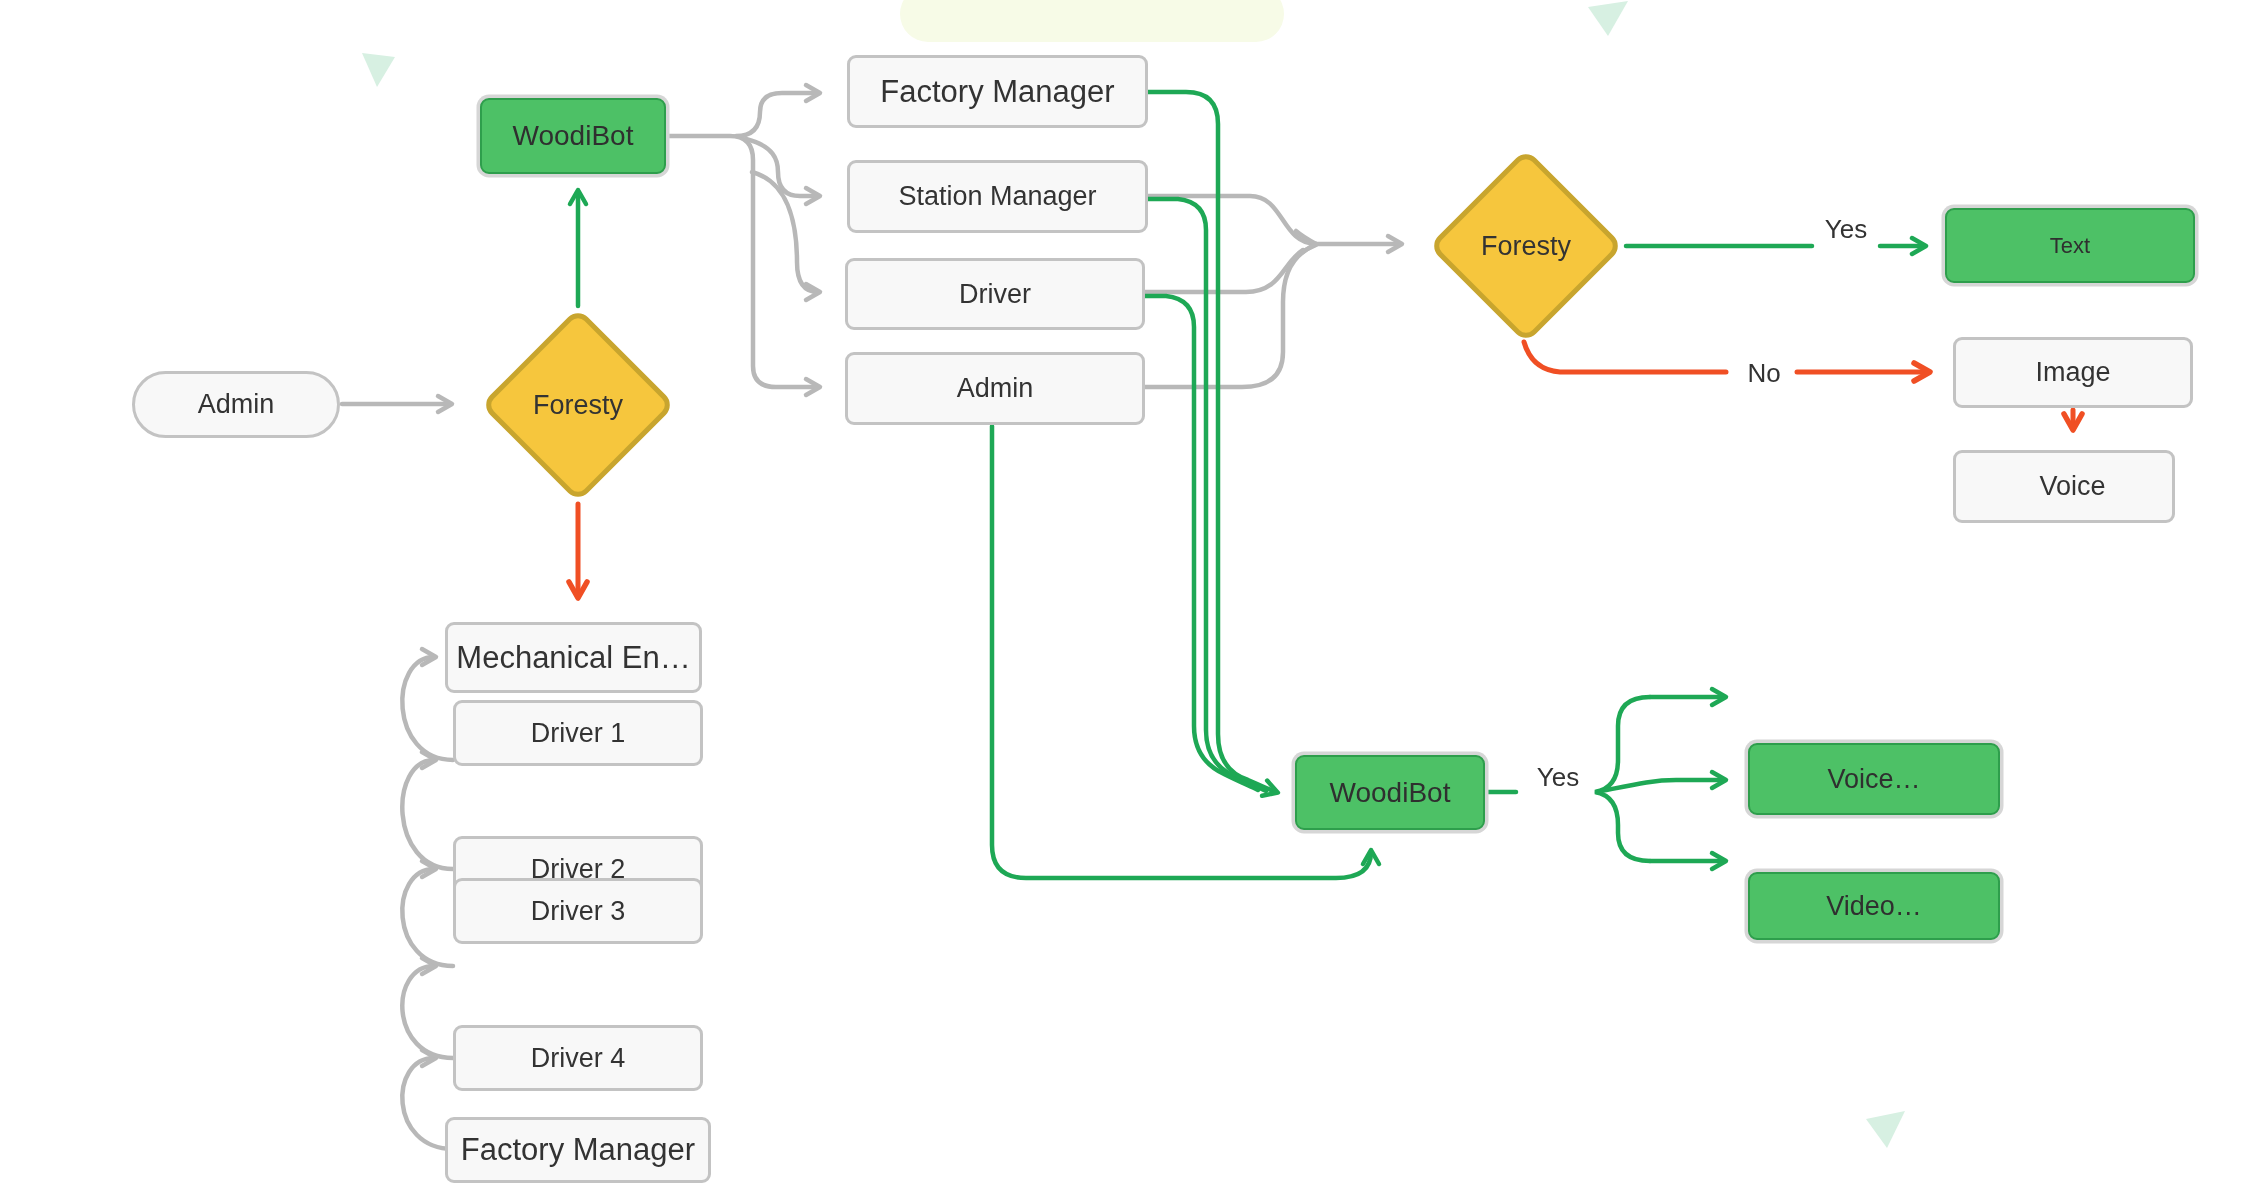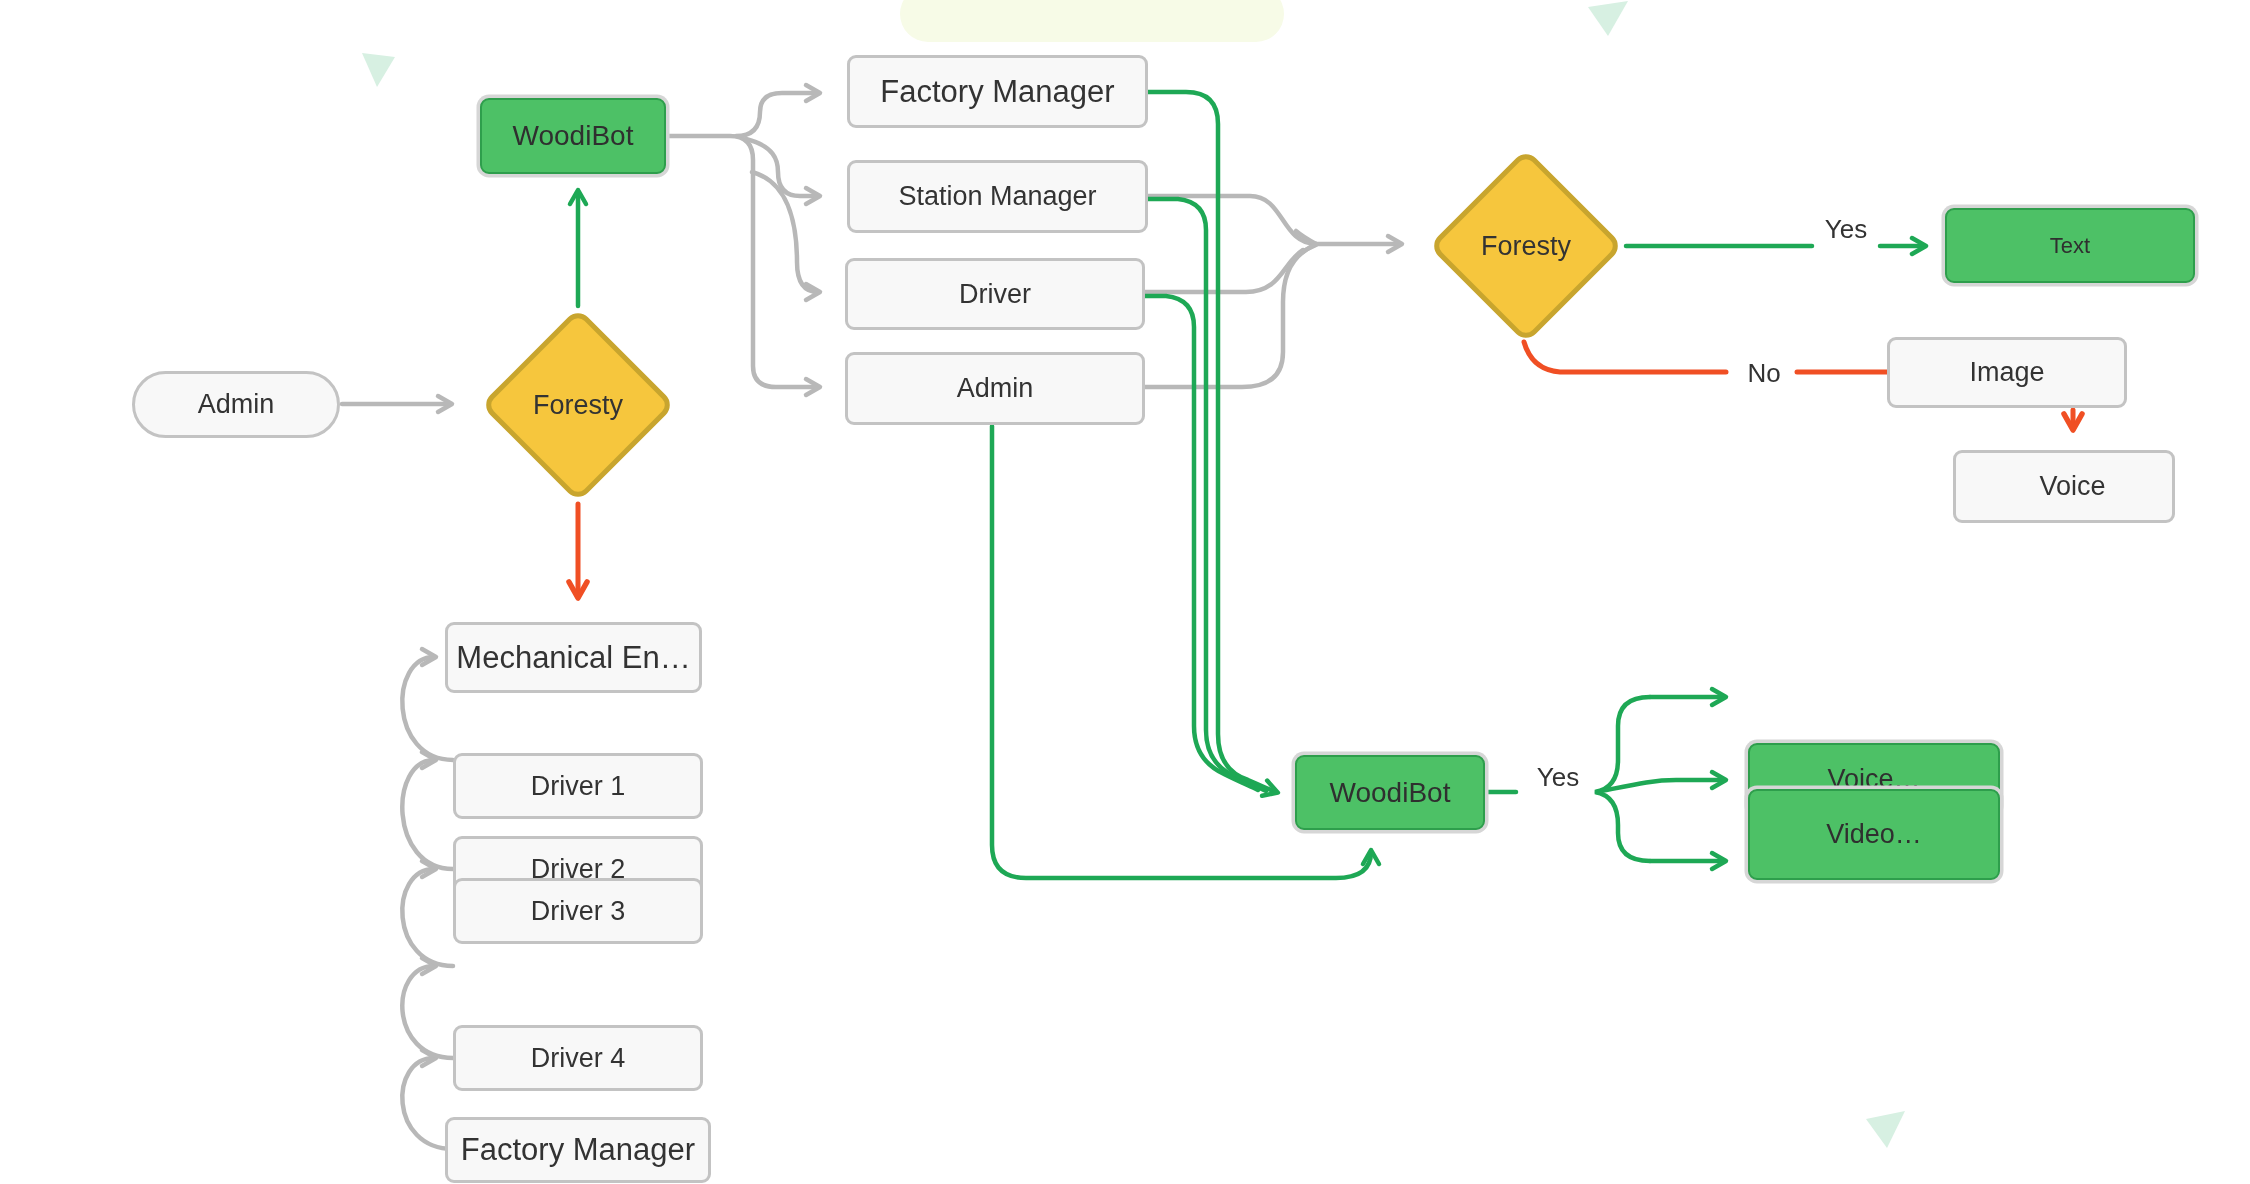--- a/index.html
+++ b/index.html
@@ -134,31 +134,31 @@
   </div>
 
   <div class="diamond-wrap" style="left:1428px;top:148px;width:196px;height:196px;">
     <div class="diamond-shape" style="left:29px;top:29px;width:138px;height:138px;"></div>
     <div class="diamond-label">Foresty</div>
   </div>
 
   <div class="node green" style="left:1945px;top:208px;width:250px;height:75px;font-size:22px;">
     <span>Text</span>
   </div>
-  <div class="node" style="left:1887px;top:337px;width:240px;height:71px;">
+  <div class="node" style="left:1953px;top:337px;width:240px;height:71px;">
     <span>Image</span>
   </div>
   <div class="node" style="left:1953px;top:450px;width:222px;height:73px;padding-left:17px;">
     <span>Voice</span>
   </div>
 
   <div class="node big" style="left:445px;top:622px;width:257px;height:71px;">
     <span>Mechanical En…</span>
   </div>
-  <div class="node" style="left:453px;top:753px;width:250px;height:66px;">
+  <div class="node" style="left:453px;top:700px;width:250px;height:66px;">
     <span>Driver 1</span>
   </div>
   <div class="node" style="left:453px;top:836px;width:250px;height:66px;">
     <span>Driver 2</span>
   </div>
   <div class="node" style="left:453px;top:878px;width:250px;height:66px;">
     <span>Driver 3</span>
   </div>
   <div class="node" style="left:453px;top:1025px;width:250px;height:66px;">
     <span>Driver 4</span>
@@ -167,21 +167,21 @@
     <span>Factory Manager</span>
   </div>
 
   <div class="node green" style="left:1295px;top:755px;width:190px;height:75px;">
     <span>WoodiBot</span>
   </div>
 
   <div class="node green" style="left:1748px;top:743px;width:252px;height:72px;font-size:27px;">
     <span>Voice…</span>
   </div>
-  <div class="node green" style="left:1748px;top:789px;width:252px;height:91px;font-size:27px;">
+  <div class="node green" style="left:1748px;top:872px;width:252px;height:68px;font-size:27px;">
     <span>Video…</span>
   </div>
 
   <div class="flow-label" style="left:1818px;top:212px;width:56px;height:34px;">Yes</div>
   <div class="flow-label" style="left:1736px;top:356px;width:56px;height:34px;">No</div>
   <div class="flow-label" style="left:1530px;top:760px;width:56px;height:34px;">Yes</div>
 
 </div>
 
 </body></html>

